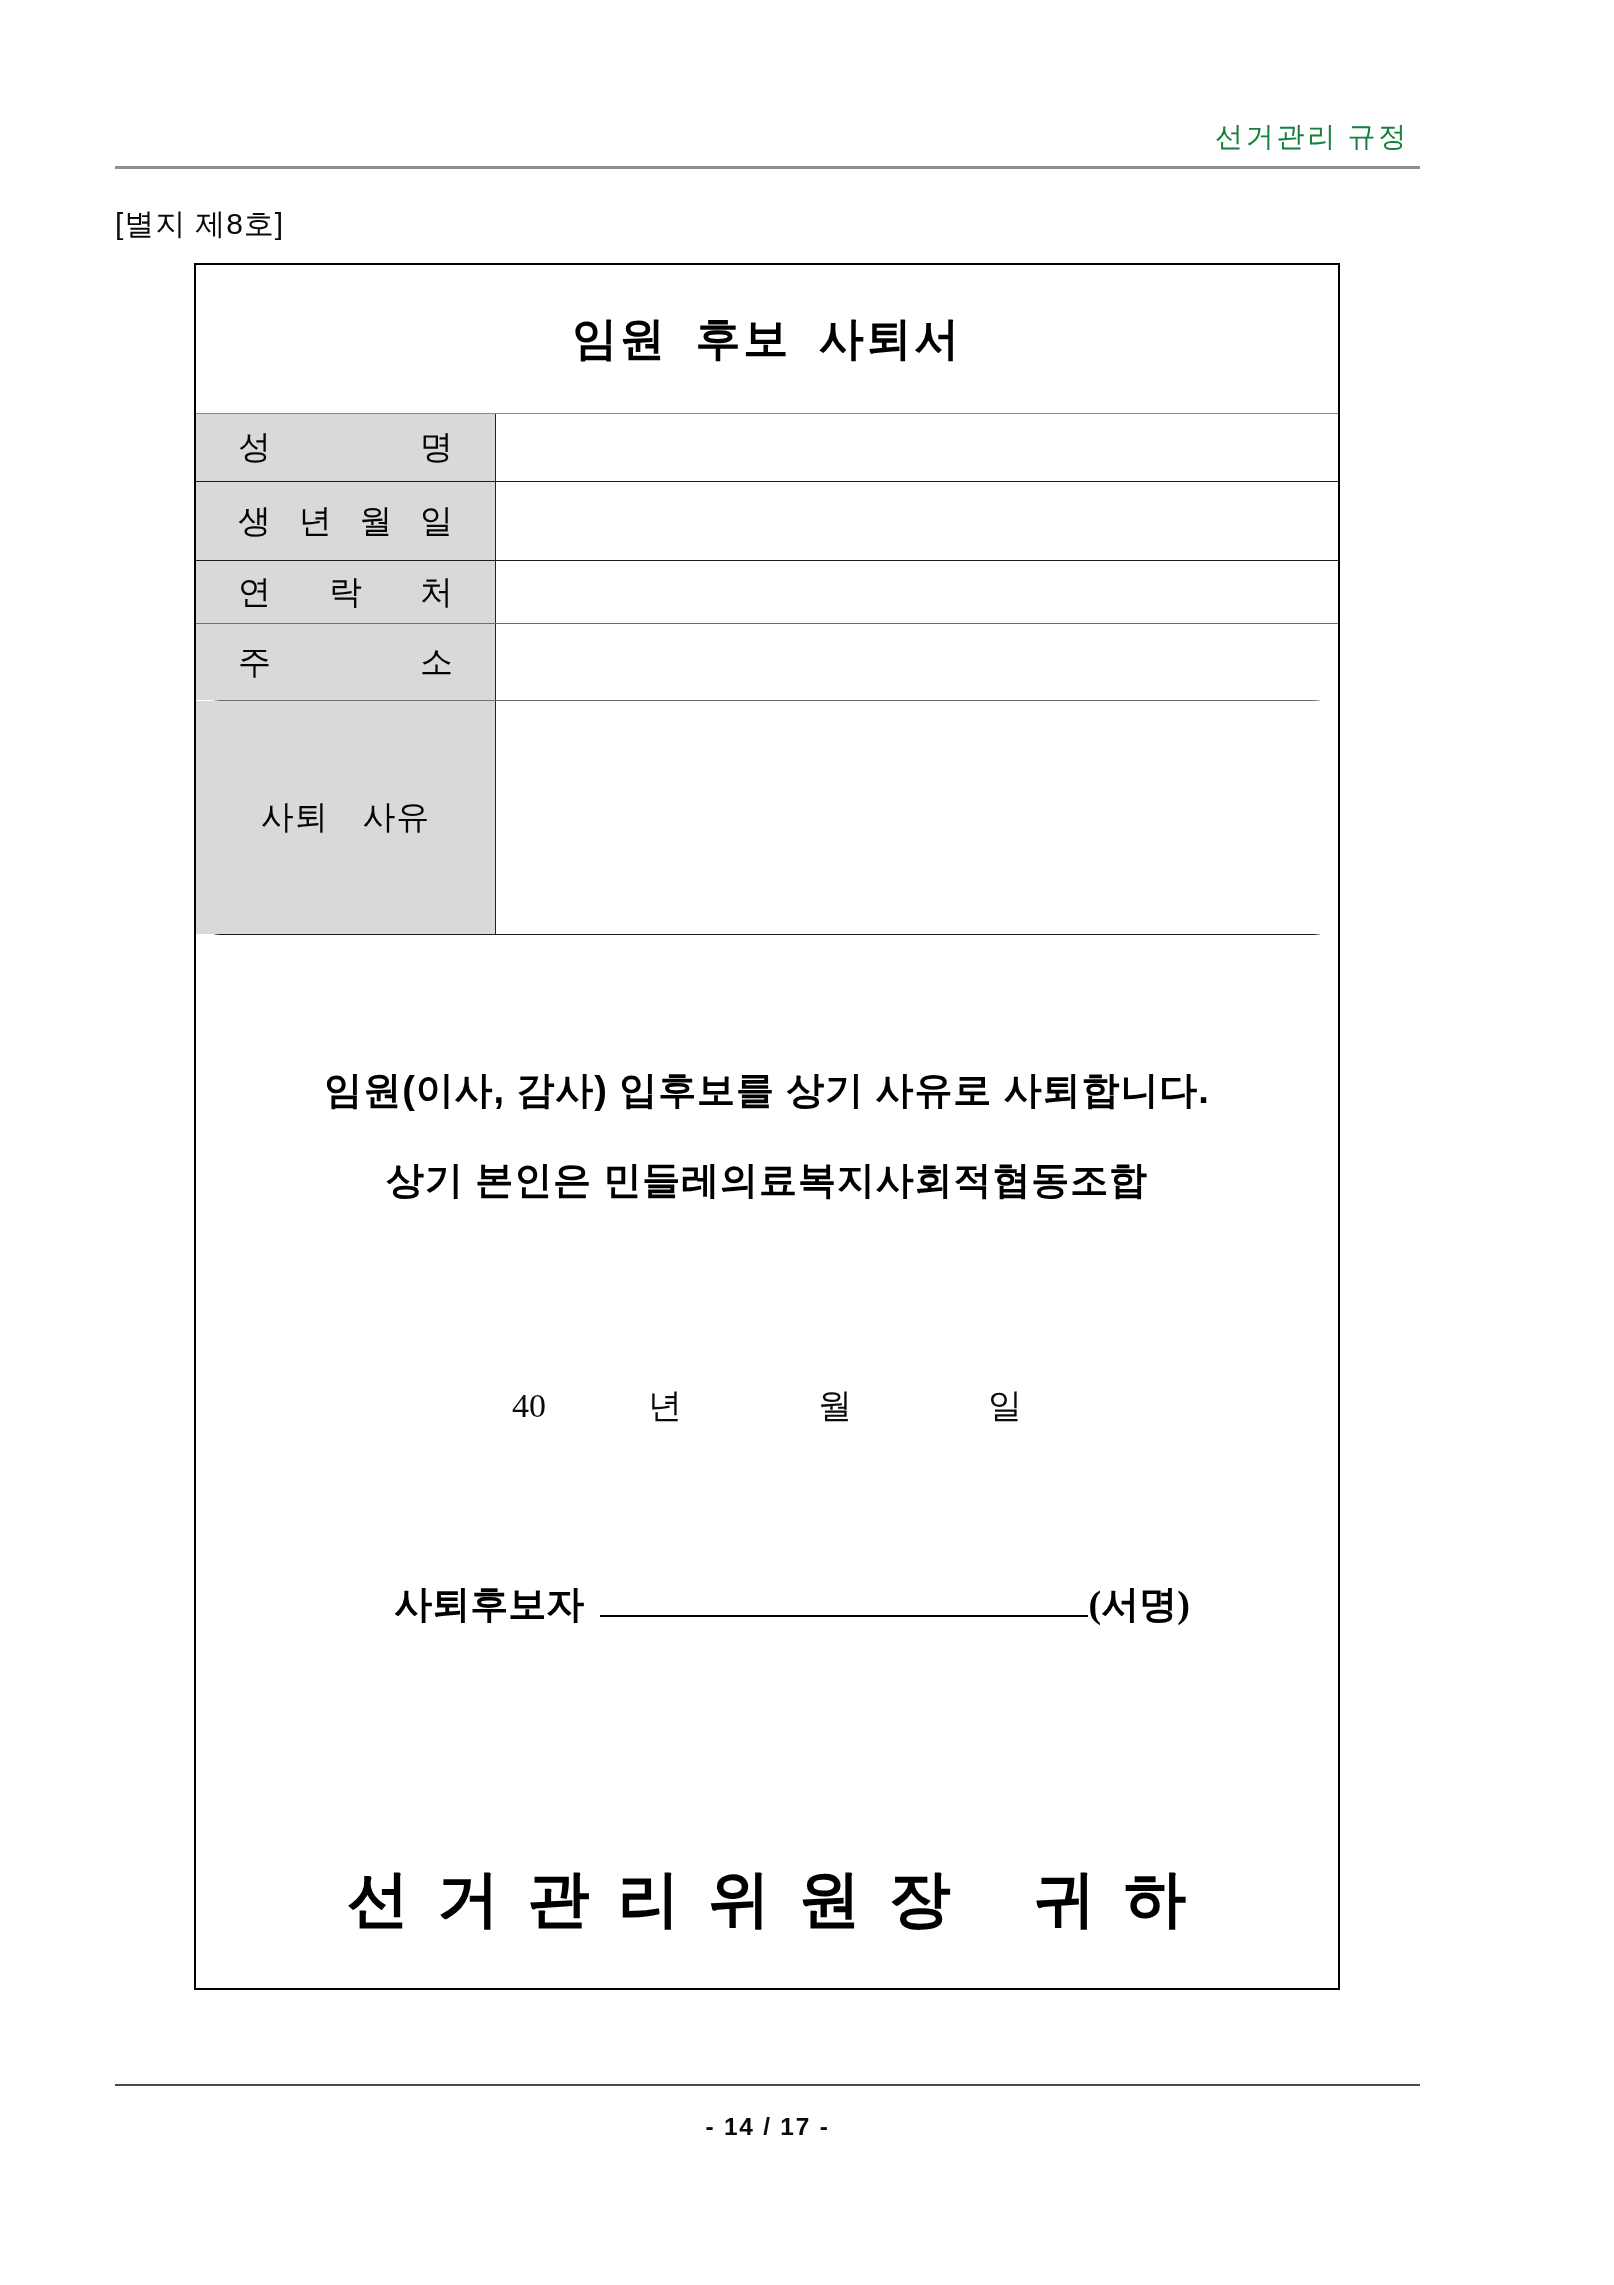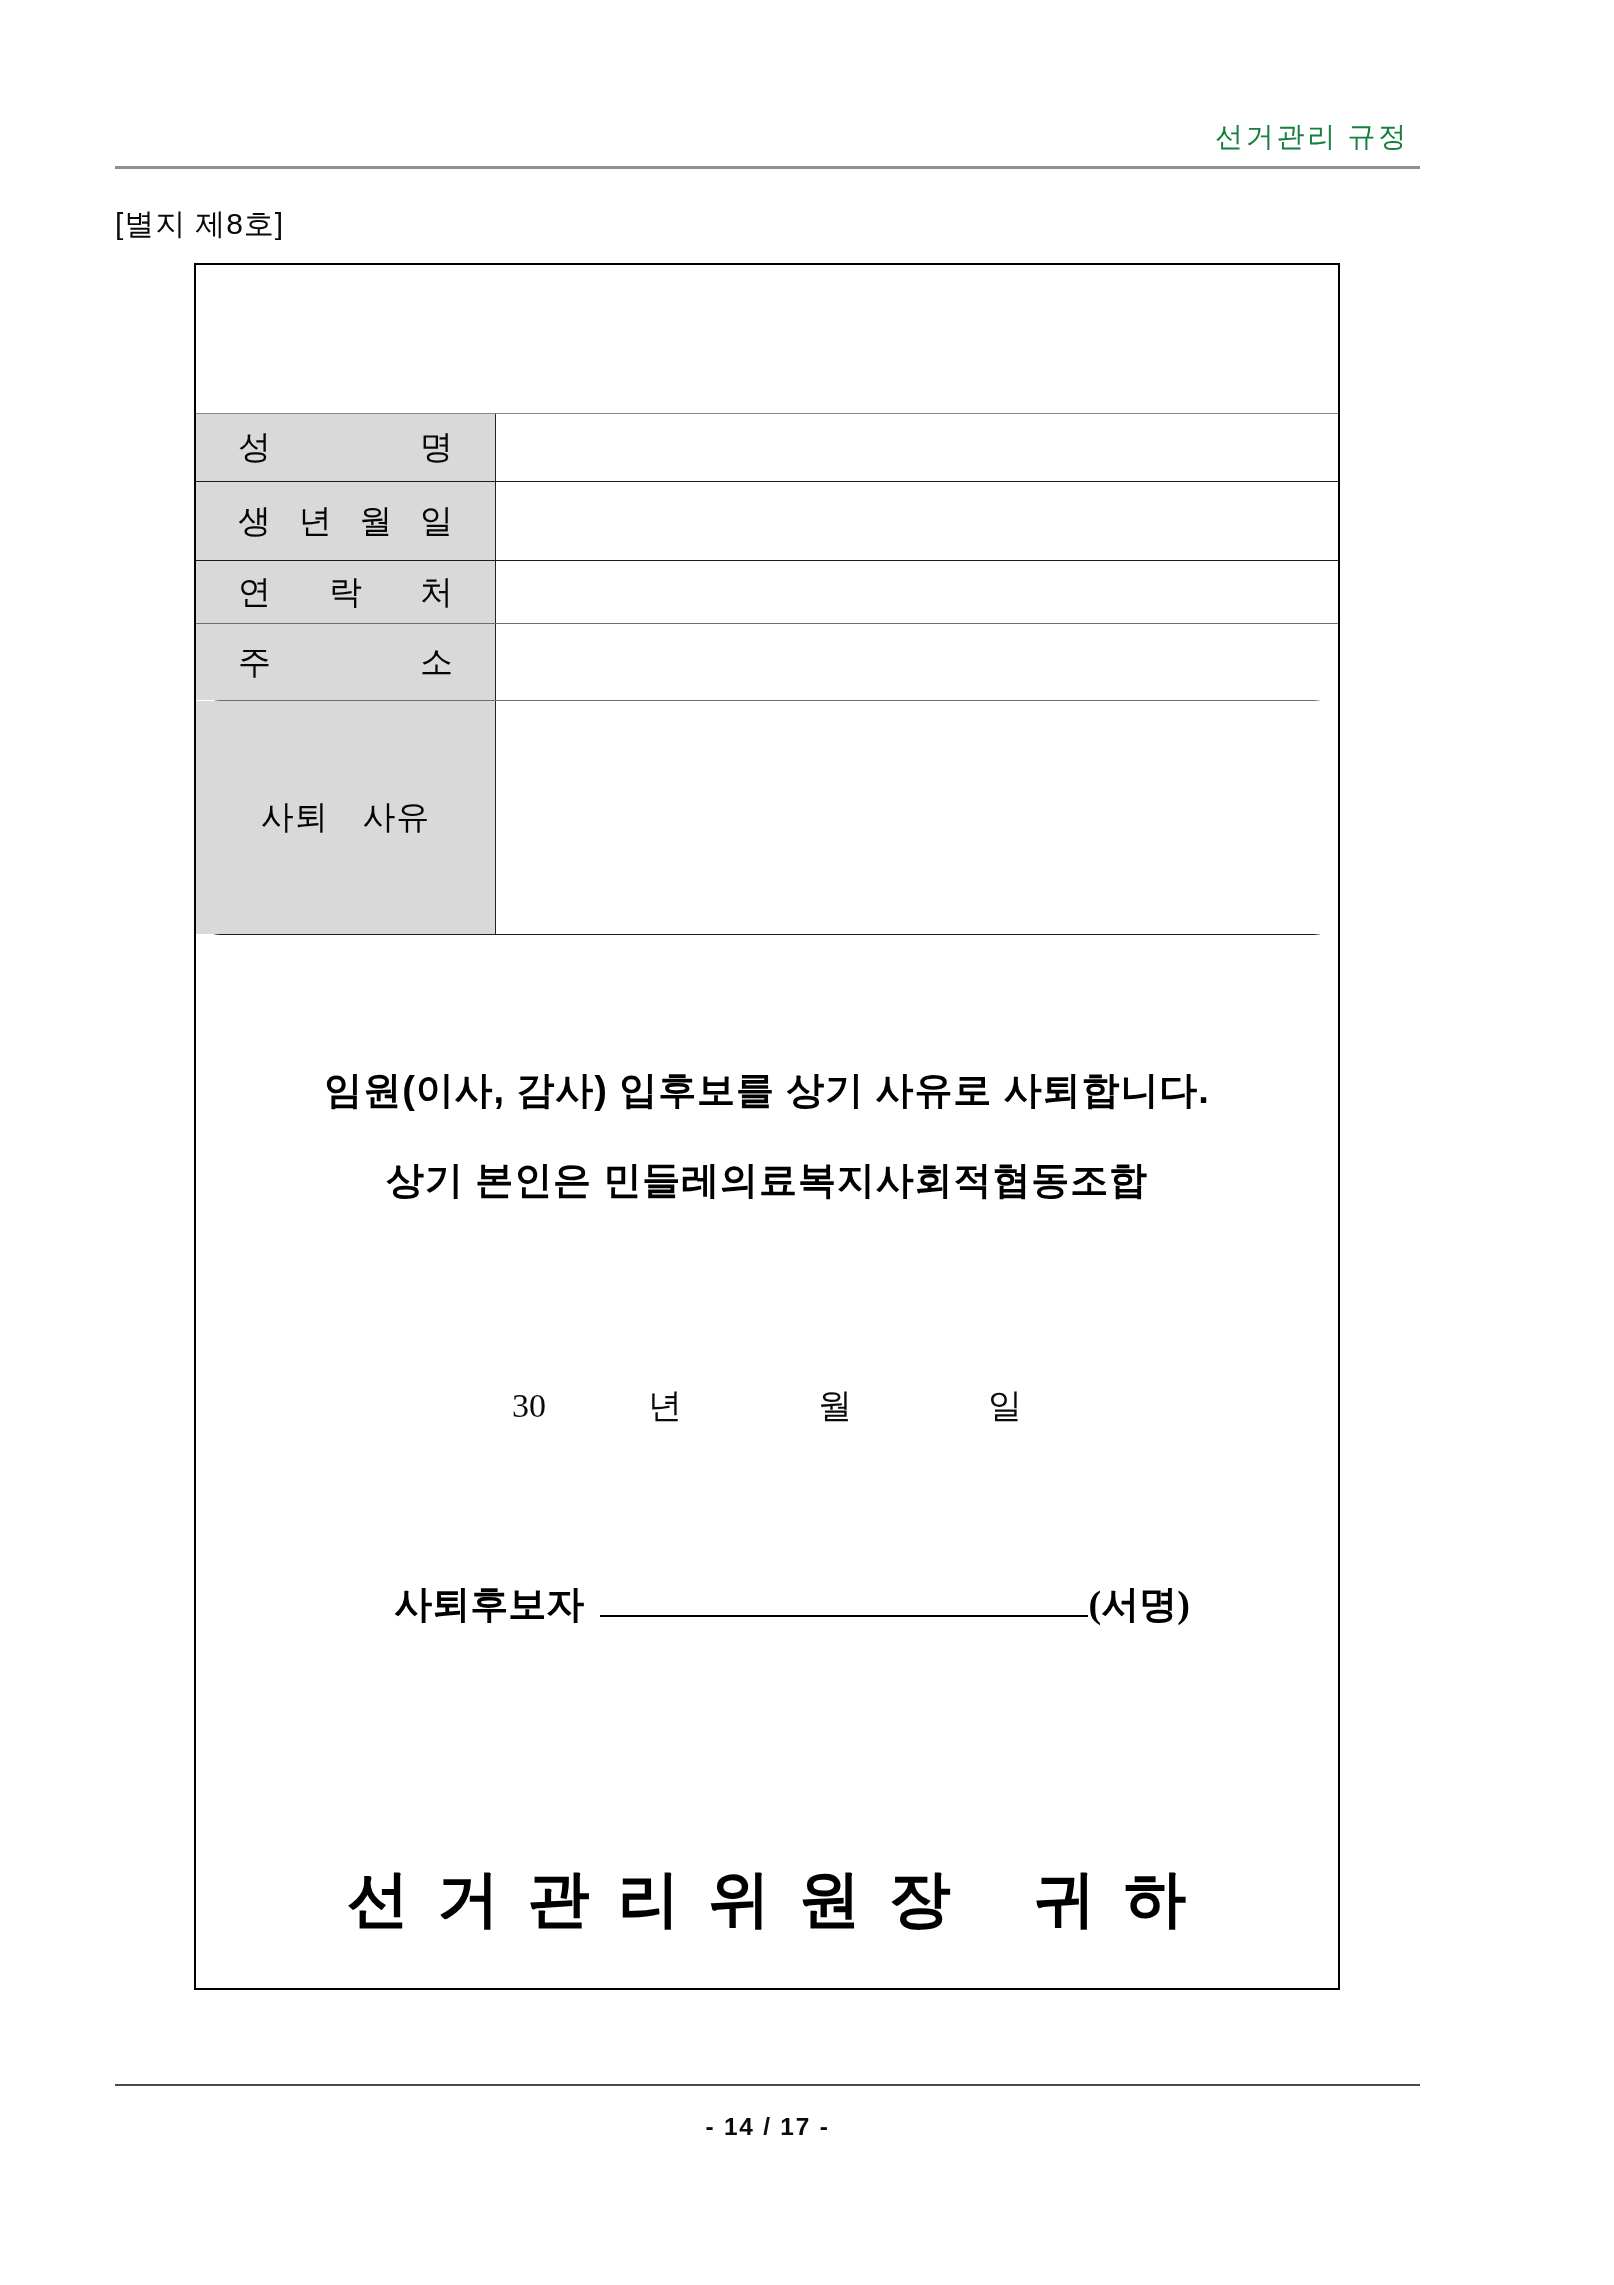--- a/index.html
+++ b/index.html
@@ -113,20 +113,21 @@
 <body>
 
 <div class="page">
 
   <div class="header-title">선거관리 규정</div>
   <div class="header-rule"></div>
   <div class="attachment-label">[별지 제8호]</div>
 
   <div class="form-box">
 
+    <div class="form-title">임원 후보 사퇴서</div>
 
     <div class="field-row row-name">
       <div class="field-label">
         <span>성</span>
         <span>명</span>
       </div>
       <div class="field-value"></div>
     </div>
 
     <div class="field-row row-birth">
@@ -159,21 +160,21 @@
     <div class="field-row row-reason">
       <div class="field-label centered">사퇴　사유</div>
       <div class="field-value"></div>
     </div>
 
     <div class="statement">
       <div>임원(이사, 감사) 입후보를 상기 사유로 사퇴합니다.</div>
       <div>상기 본인은 민들레의료복지사회적협동조합</div>
     </div>
 
-    <div class="date-line">30　　　년　　　　월　　　　일</div>
+    <div class="date-line">40　　　년　　　　월　　　　일</div>
 
     <div class="signature-line">
       <span>사퇴후보자</span><span class="signature-underline"></span><span>(서명)</span>
     </div>
 
     <div class="addressee">선 거 관 리 위 원 장   귀 하</div>
 
   </div>
 
   <div class="footer-rule"></div>

